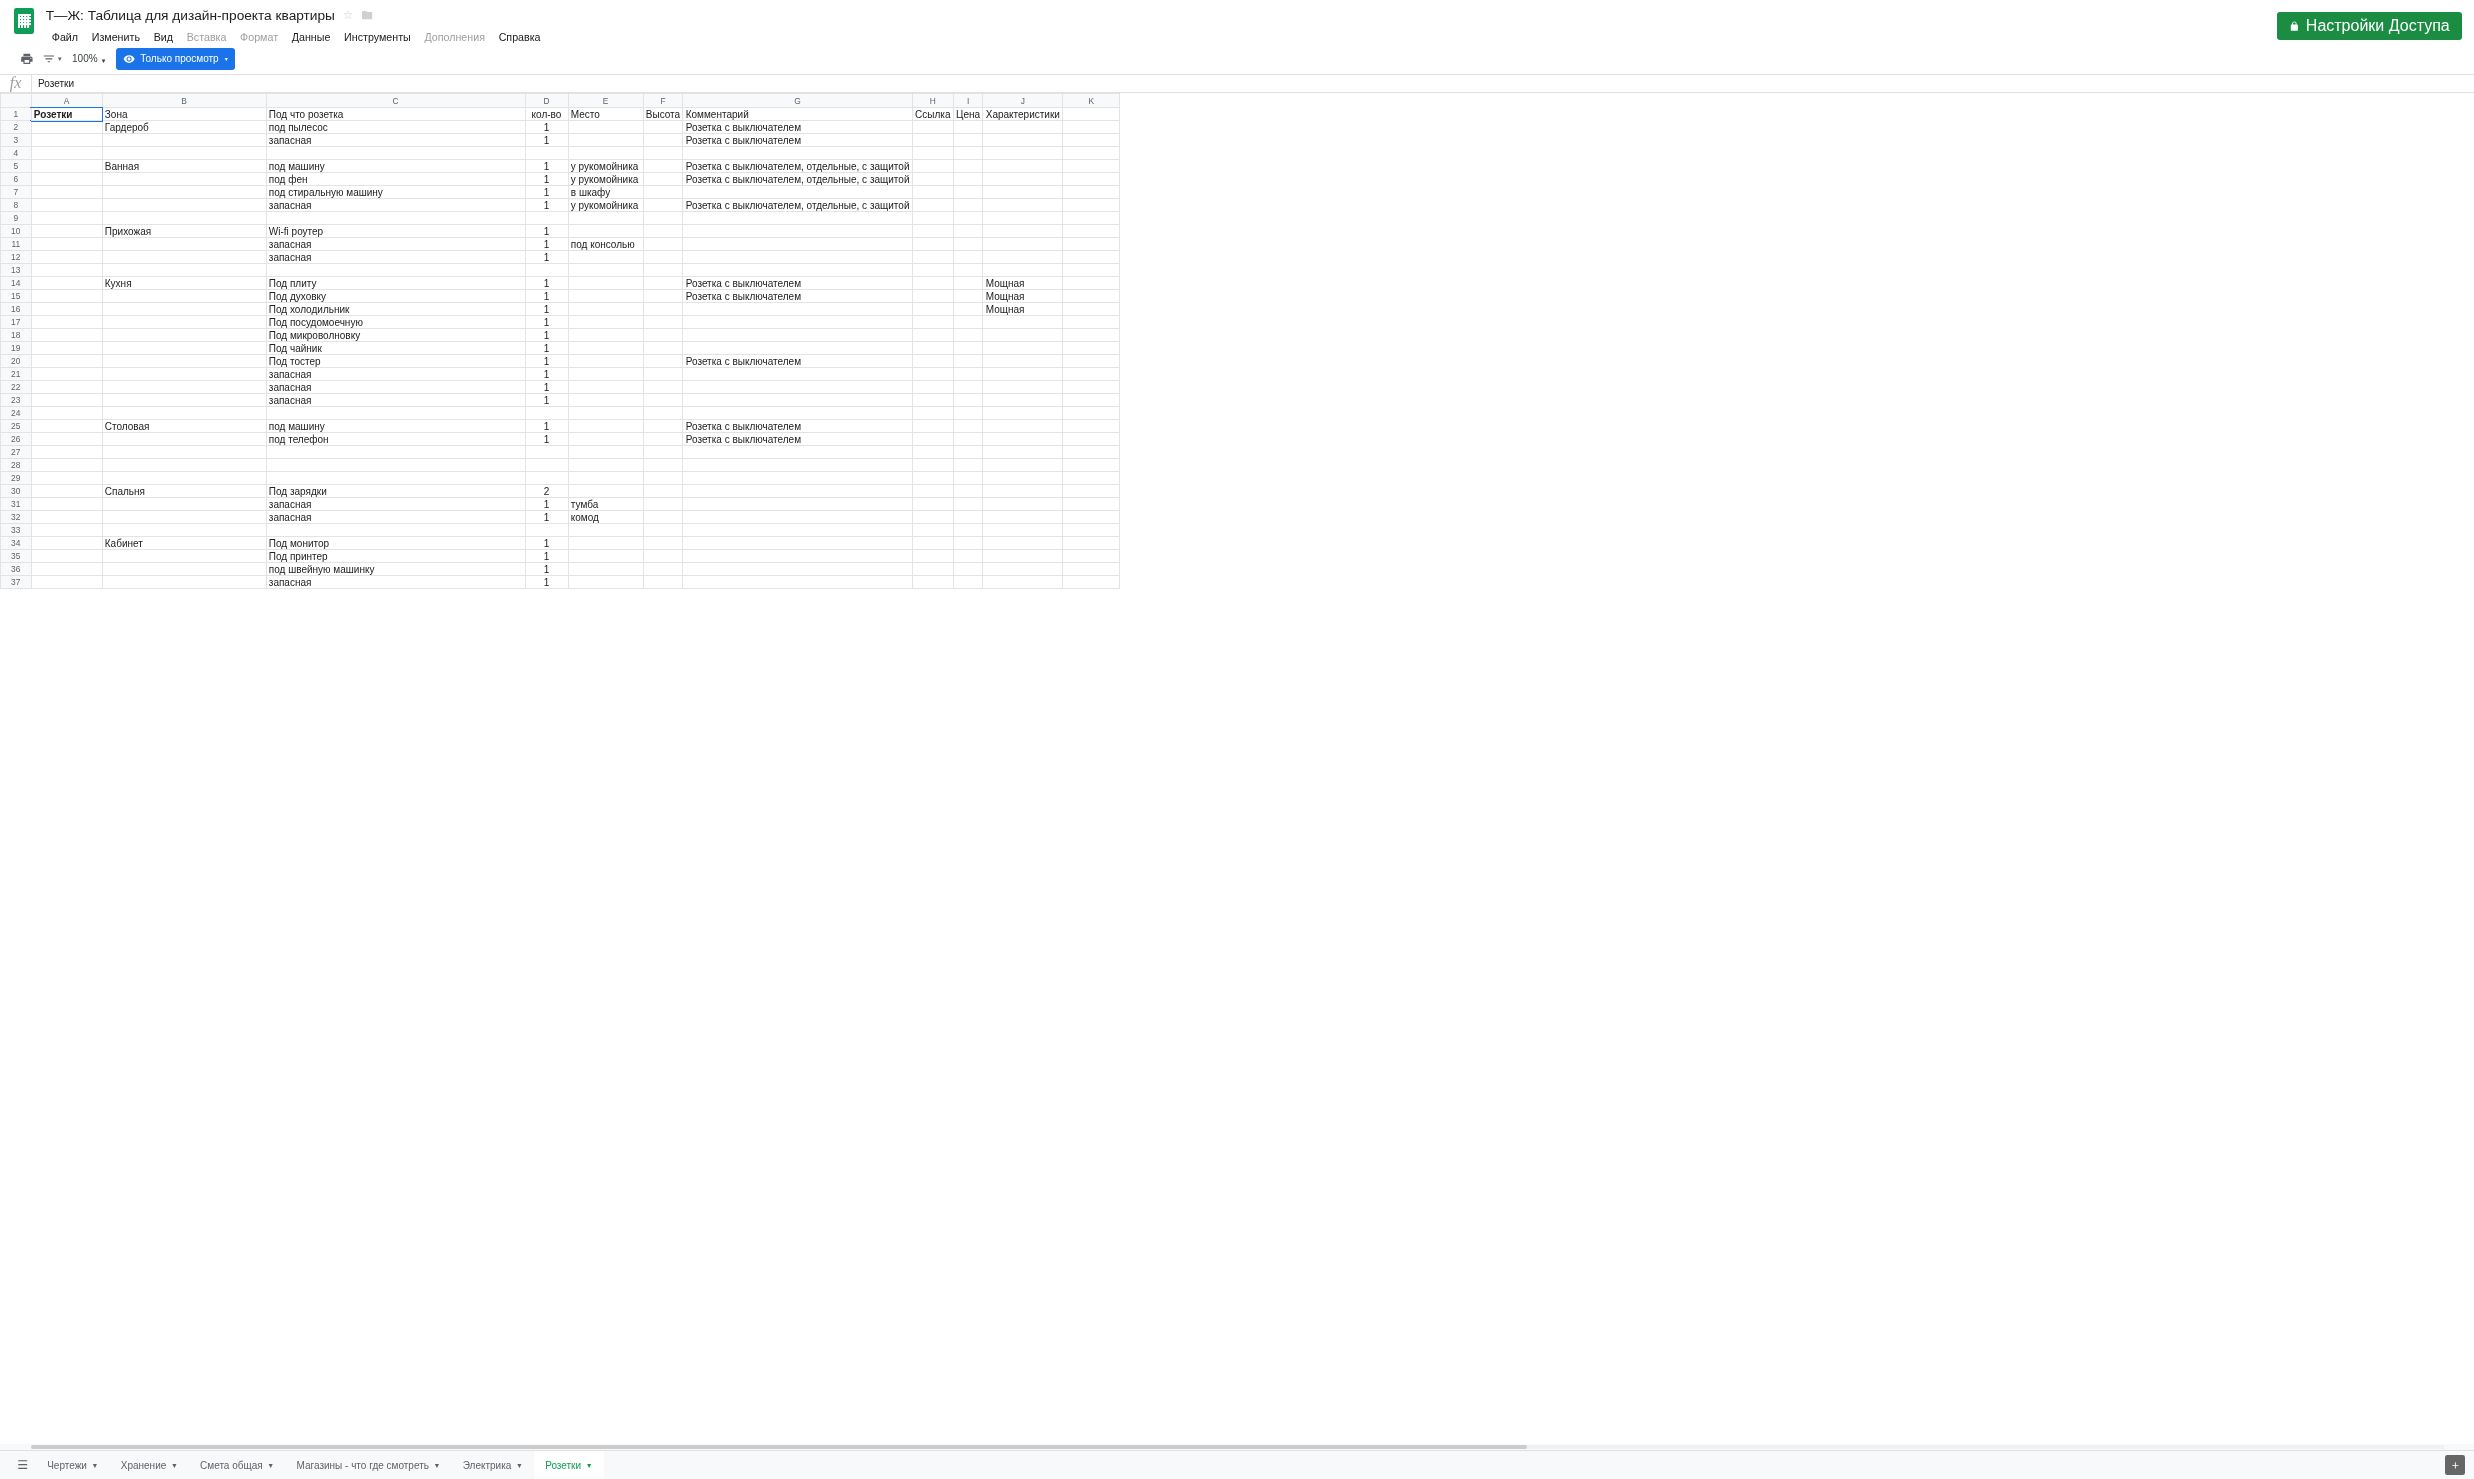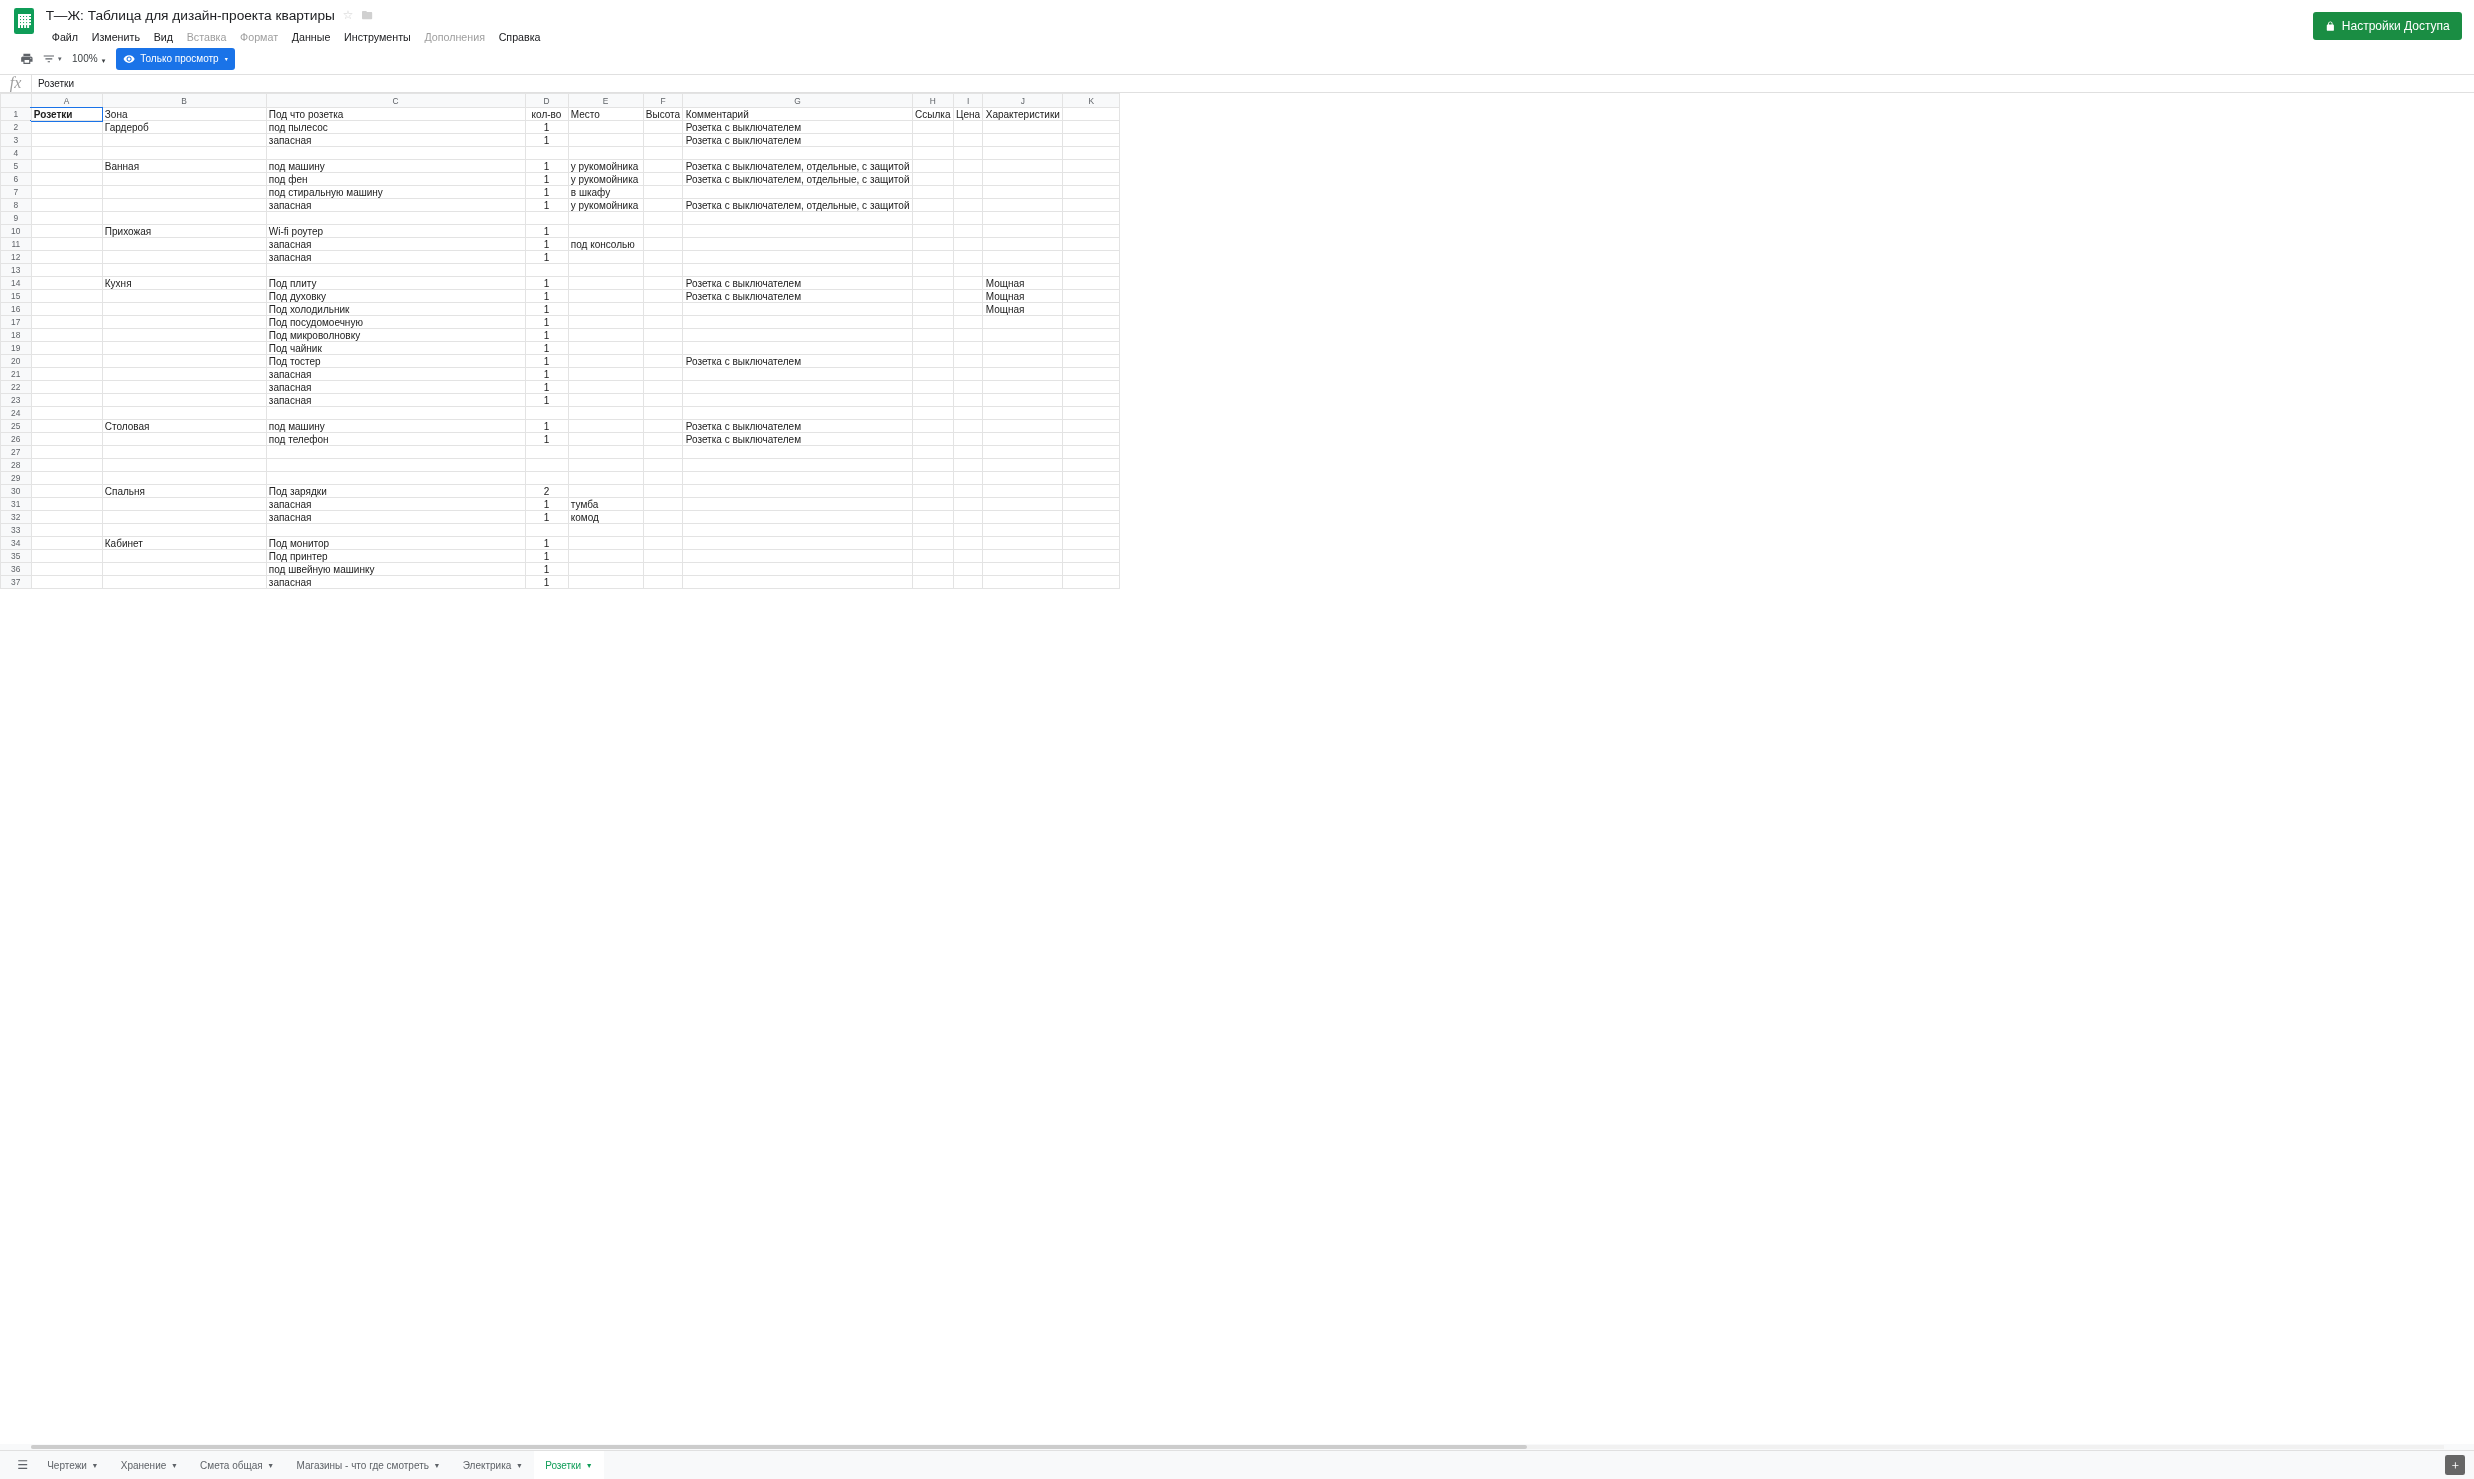--- a/index.html
+++ b/index.html
@@ -12,21 +12,21 @@
 .logo-inner { width: 20px; height: 26px; background: #0f9d58; border-radius: 2.3px; position: relative; }
 .logo-inner::before { content:""; position:absolute; top:6.1px; left:3.8px; right:3.8px; height:1.5px; background:#fff; box-shadow:0 3px 0 #fff,0 6.1px 0 #fff,0 9.1px 0 #fff; }
 .logo-inner::after { content:""; position:absolute; top:6.1px; bottom:6.1px; left:3.8px; width:1.5px; background:#fff; box-shadow:3px 0 0 #fff,6.1px 0 0 #fff,9.1px 0 0 #fff; }
 .title-area { flex: 1; min-width: 0; }
 .title-row { display: flex; align-items: center; gap: 7.6px; height: 18.3px; }
 .doc-title { font-size: 13.7px; color: #202124; letter-spacing: 0; }
 .star-icon, .folder-icon { color: #d0d0d0; font-size: 12.2px; }
 .menu-bar { display: flex; gap: 1.5px; margin-top: 3px; height: 18.3px; align-items: center; }
 .menu-item { padding: 1.5px 6.1px; font-size: 10.7px; color: #202124; cursor: pointer; border-radius: 2.3px; }
 .menu-item.disabled { color: #9e9e9e; }
-.share-btn { background: #1a8d43; color: #fff; display: flex; align-items: center; gap: 6.1px; padding: 0 12.2px; height: 27.4px; border-radius: 3px; font-size: 12px; font-weight: 500; cursor: pointer; margin-left: auto; margin-right: 3px; align-self: center; }
+.share-btn { background: #1a8d43; color: #fff; display: flex; align-items: center; gap: 6.1px; padding: 0 12.2px; height: 27.4px; border-radius: 3px; font-size: 16px; font-weight: 500; cursor: pointer; margin-left: auto; margin-right: 3px; align-self: center; }
 .share-btn .lock-icon { font-size: 10.7px; }
 
 
 .toolbar { display: flex; align-items: center; gap: 4.6px; padding: 3px 9.1px 4.6px 17px; border-bottom: 0.8px solid #e0e0e0; height: 29px; }
 .tb-btn { display: flex; align-items: center; justify-content: center; min-width: 20px; height: 20px; color: #5f6368; cursor: pointer; border-radius: 2.3px; font-size: 11.4px; }
 .zoom { font-size: 10px; color: #3c4043; padding: 0 4.6px; display: flex; align-items: flex-end; gap: 3px; }
 .view-only-btn { background: #1a73e8; color: #fff; display: flex; align-items: center; gap: 4.6px; padding: 0 7.6px; height: 21.3px; border-radius: 3px; font-size: 10px; cursor: pointer; }
 .view-only-btn .eye-icon { font-size: 10.7px; }
 
 

